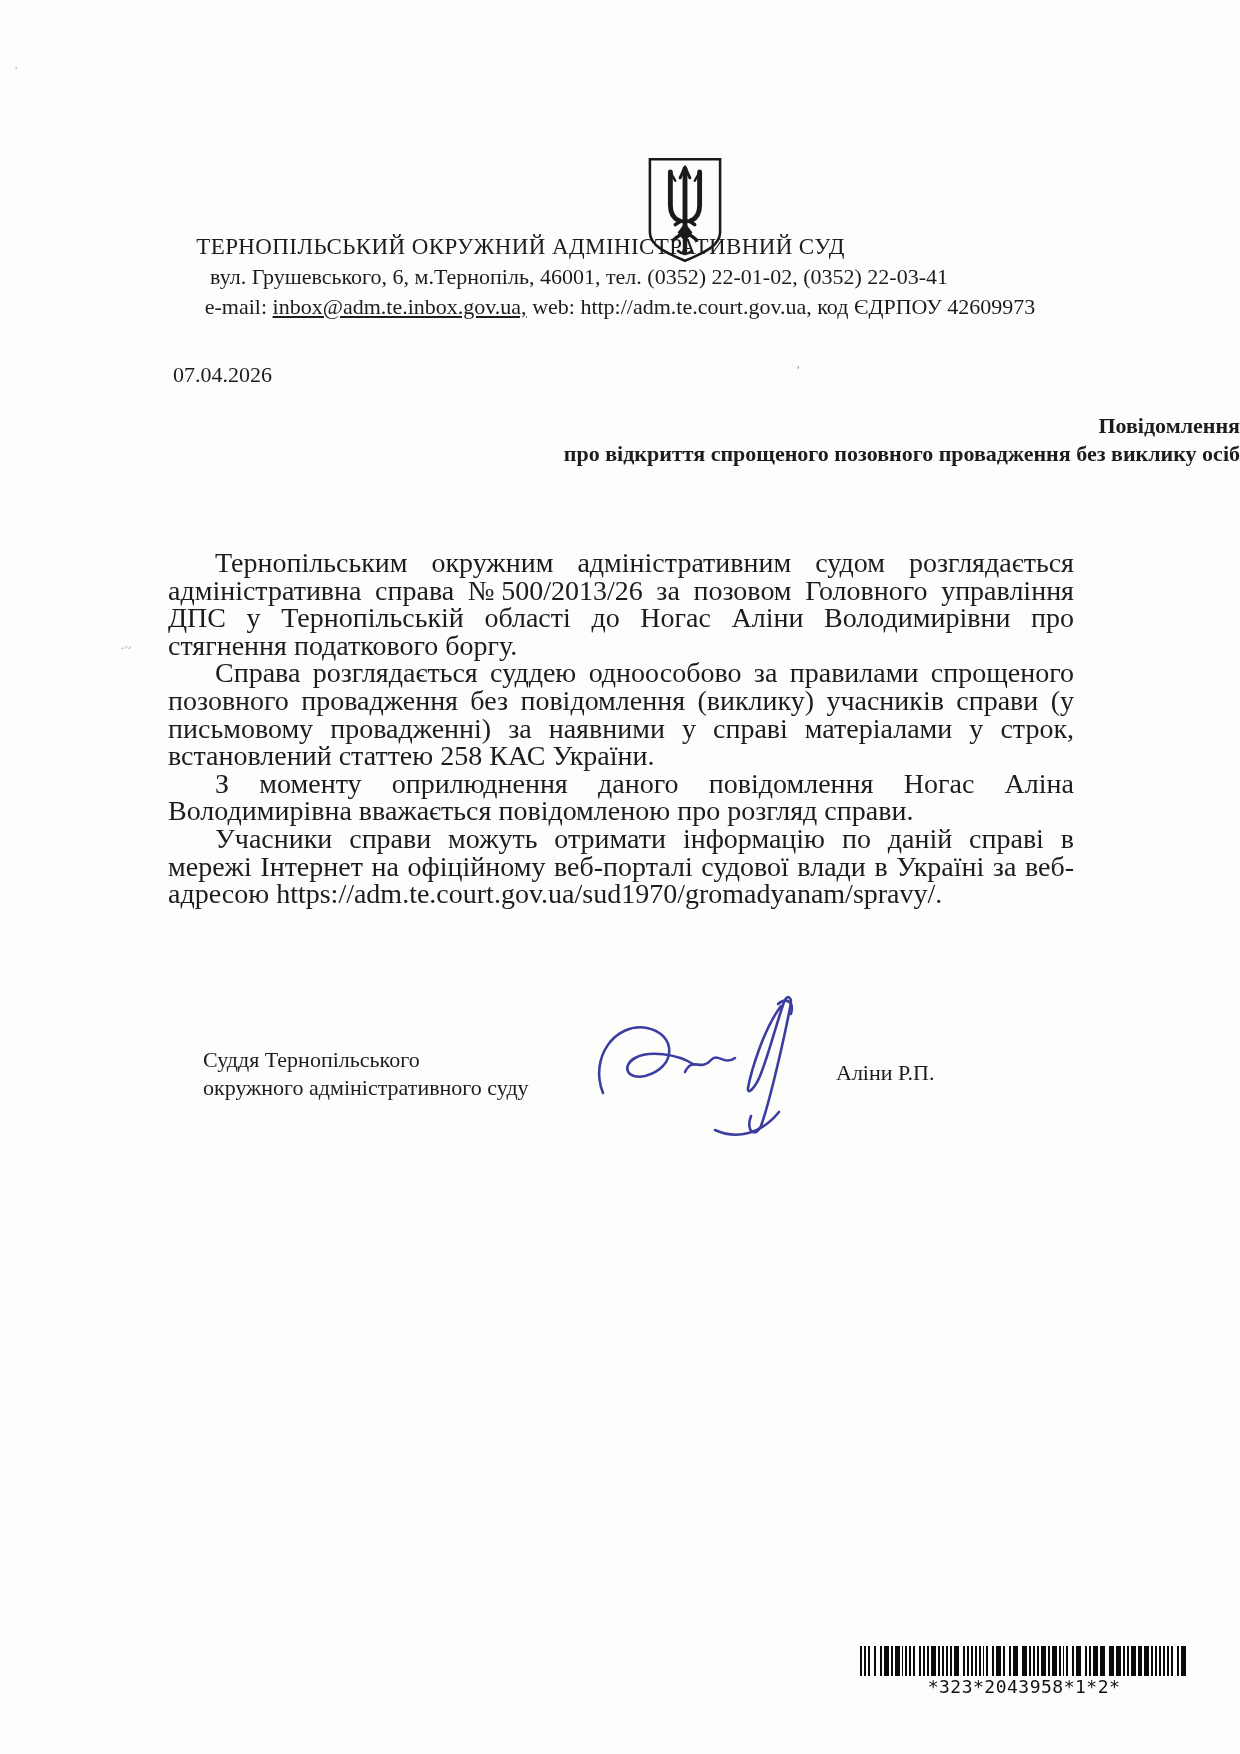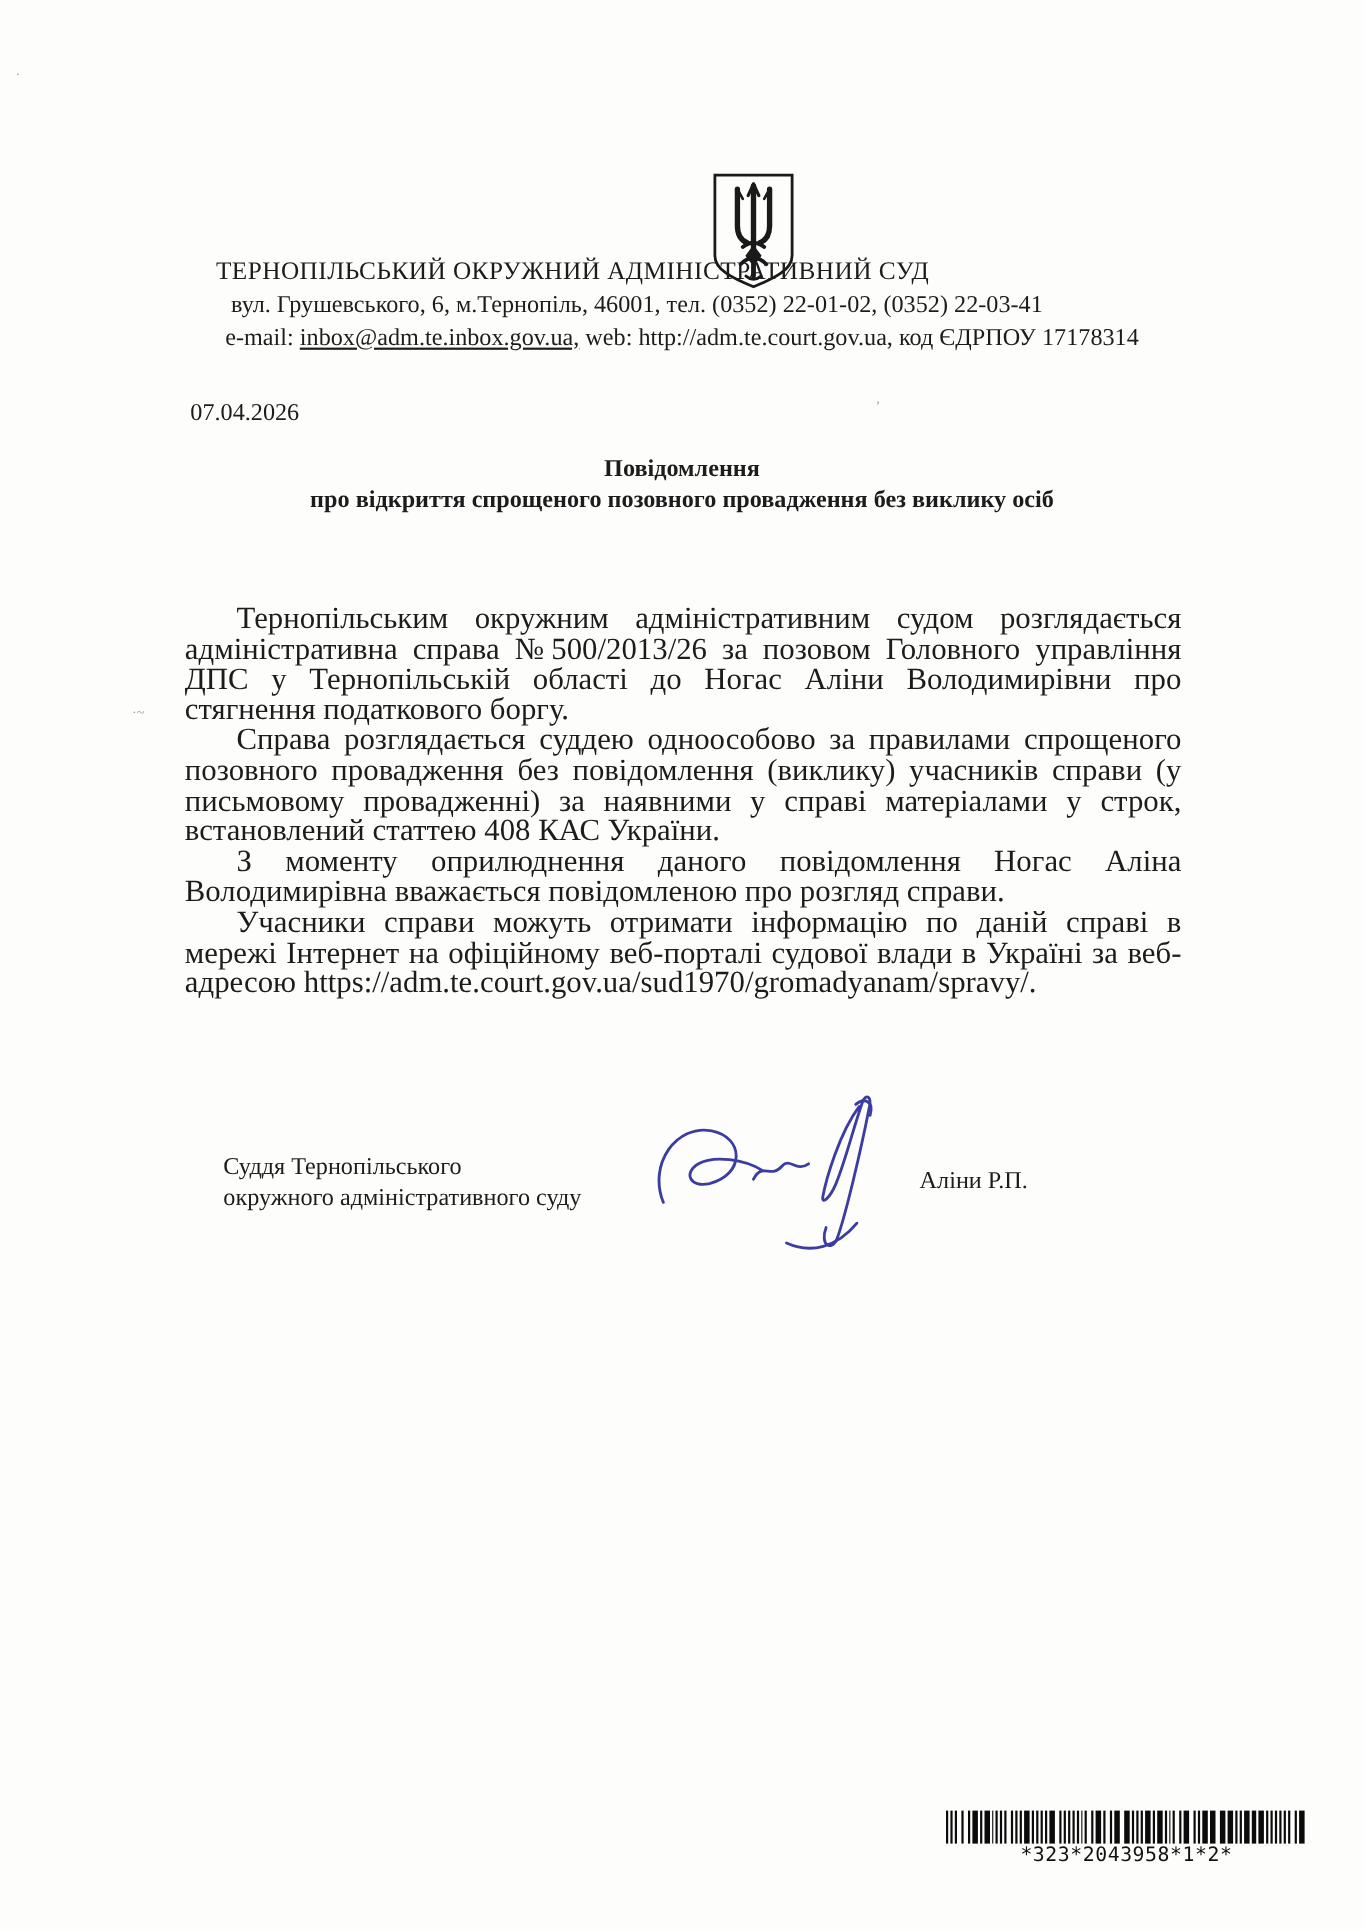--- a/index.html
+++ b/index.html
@@ -29,21 +29,21 @@
     position:absolute;left:0;top:294px;width:1240px;
     text-align:center;font-size:22px;white-space:nowrap;
   }
   .email-line .u{ text-decoration:underline; }
   
   .doc-date{
     position:absolute;left:173px;top:362px;font-size:22px;
   }
   .doc-title{
     position:absolute;left:0;top:412px;width:1240px;
-    text-align:center;font-weight:700;font-size:22px;line-height:27.5px;
+    text-align:right;font-weight:700;font-size:22px;line-height:27.5px;
   }
   
   .body-text{
     position:absolute;left:168px;top:549px;width:906px;
     font-size:28px;line-height:27.6px;text-align:justify;
   }
   .body-text p{margin:0;text-indent:47px;}
   
   .sig-role{
     position:absolute;left:168px;top:1046px;
@@ -90,33 +90,33 @@
       <path d="M40 86 V97" stroke-width="4.5"></path>
       <path d="M33 97 Q40 103 47 97" stroke-width="2.8"></path>
     </g>
   </svg>
 
   <div class="court-name">ТЕРНОПІЛЬСЬКИЙ ОКРУЖНИЙ АДМІНІСТРАТИВНИЙ СУД</div>
 
   <div class="addr-line">вул. Грушевського, 6, м.Тернопіль,  46001, тел. (0352) 22-01-02, (0352) 22-03-41</div>
 
   <div class="email-line">
-    <span>e-mail: </span><span class="u">inbox@adm.te.inbox.gov.ua,</span><span> web: http://adm.te.court.gov.ua, код ЄДРПОУ 17178314</span>
+    <span>e-mail: </span><span class="u">inbox@adm.te.inbox.gov.ua,</span><span> web: http://adm.te.court.gov.ua, код ЄДРПОУ 42609973</span>
   </div>
 
   <div class="doc-date">07.04.2026</div>
 
   <div class="doc-title">
     <div>Повідомлення</div>
     <div>про відкриття спрощеного позовного провадження без виклику осіб</div>
   </div>
 
   <div class="body-text">
     <p>Тернопільським окружним адміністративним судом розглядається адміністративна справа №500/2013/26 за позовом Головного управління ДПС у Тернопільській області до Ногас Аліни Володимирівни про стягнення податкового боргу.</p>
-    <p>Справа розглядається суддею одноособово за правилами спрощеного позовного провадження без повідомлення (виклику) учасників справи (у письмовому провадженні) за наявними у справі матеріалами у строк, встановлений статтею 408 КАС України.</p>
+    <p>Справа розглядається суддею одноособово за правилами спрощеного позовного провадження без повідомлення (виклику) учасників справи (у письмовому провадженні) за наявними у справі матеріалами у строк, встановлений статтею 258 КАС України.</p>
     <p>З моменту оприлюднення даного повідомлення Ногас Аліна Володимирівна вважається повідомленою про розгляд справи.</p>
     <p>Учасники справи можуть отримати інформацію по даній справі в мережі Інтернет на офіційному веб-порталі судової влади в Україні за веб-адресою https://adm.te.court.gov.ua/sud1970/gromadyanam/spravy/.</p>
   </div>
 
   <div class="sig-role">
     <div>Суддя Тернопільського</div>
     <div>окружного адміністративного суду</div>
   </div>
 
   <svg class="sig-scribble" viewBox="0 0 260 160" xmlns="http://www.w3.org/2000/svg">

